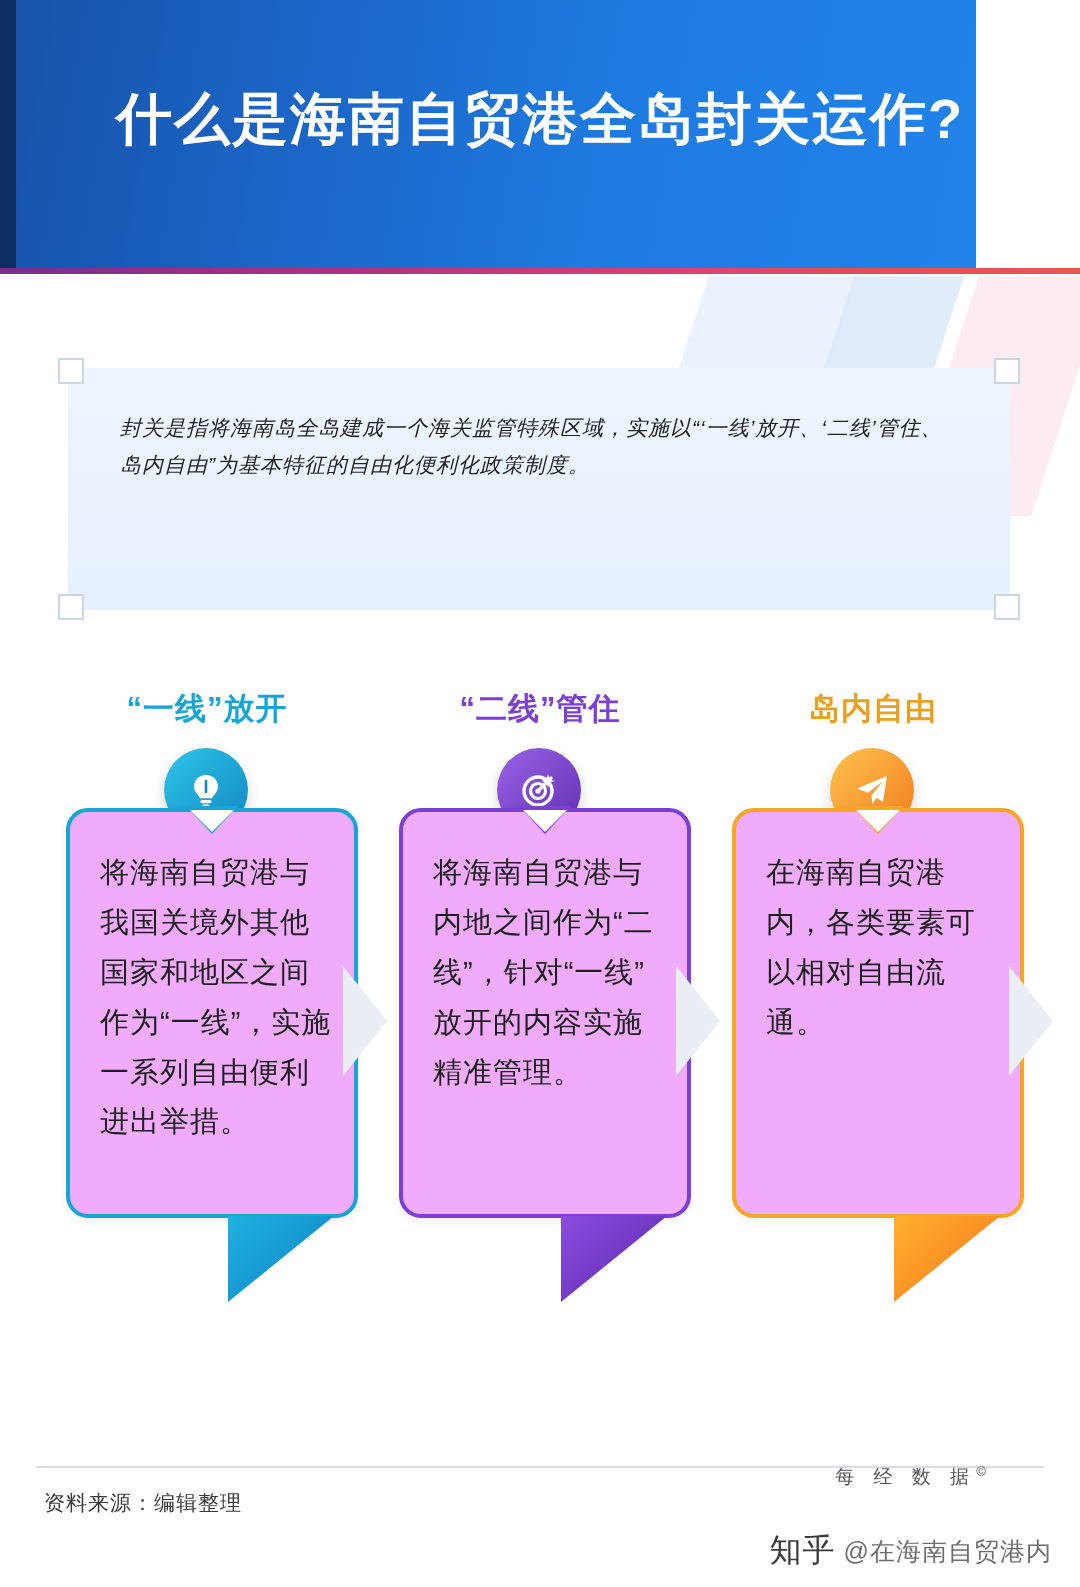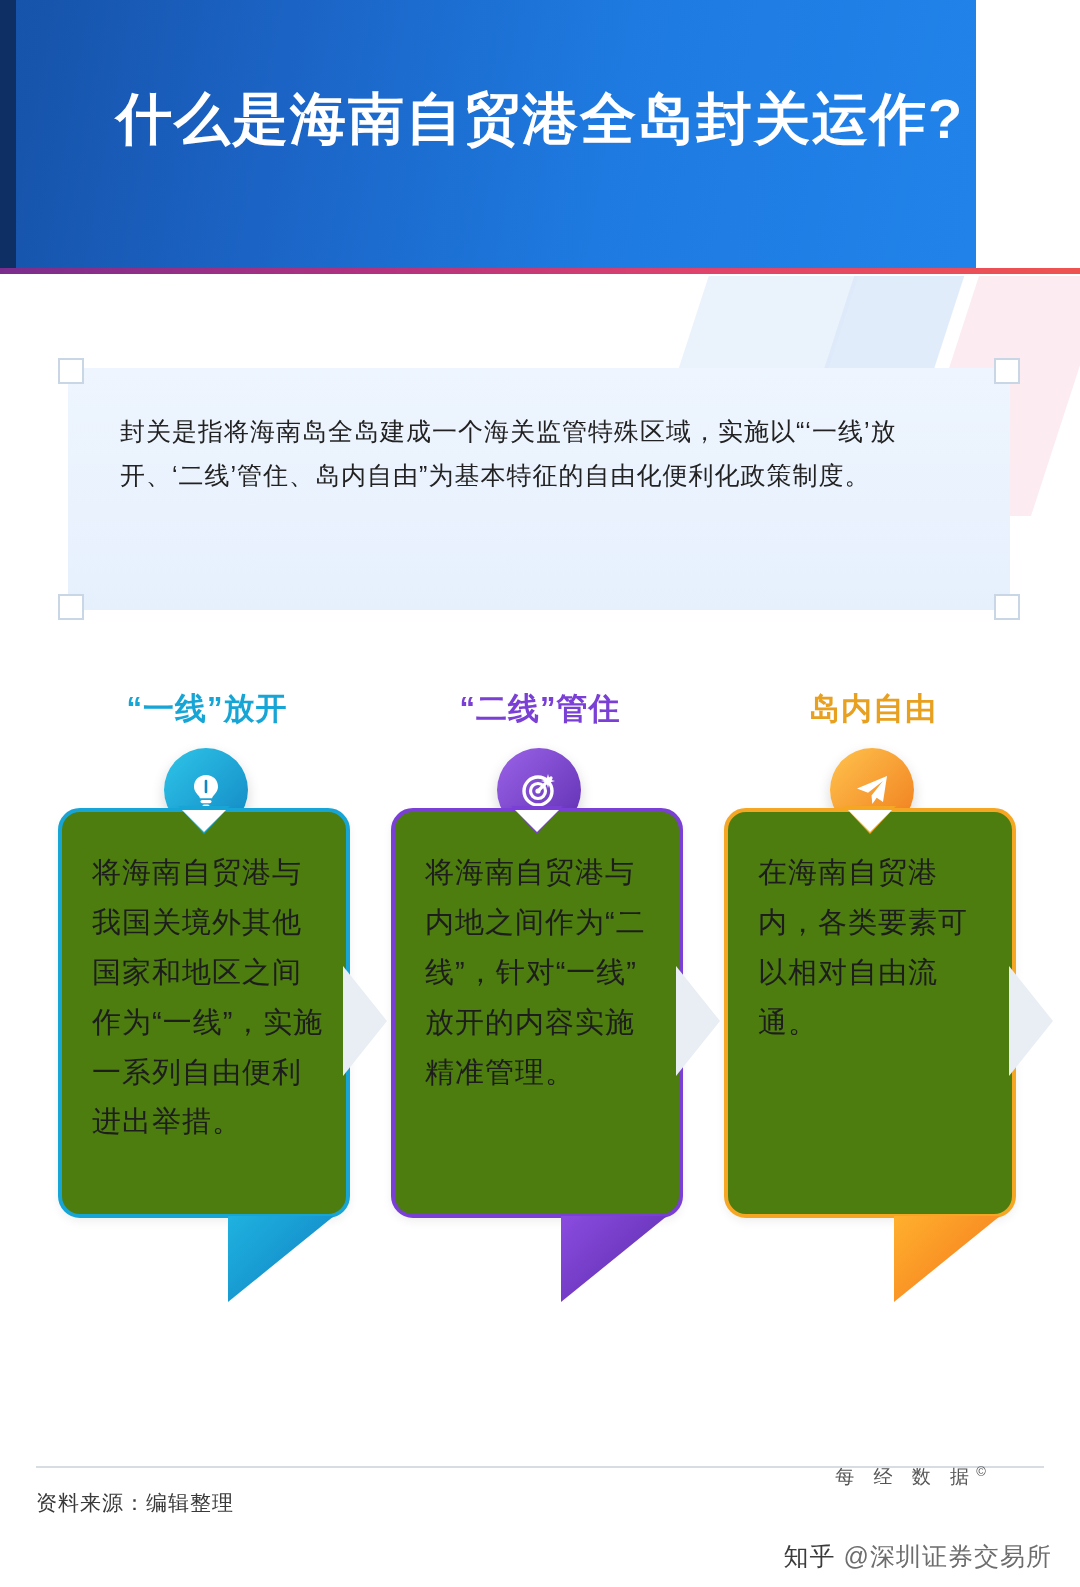--- a/index.html
+++ b/index.html
@@ -95,24 +95,25 @@
     box-sizing: border-box;
   }
   .corner.tl { left: 0; top: 0; }
   .corner.tr { right: 0; top: 0; }
   .corner.bl { left: 0; bottom: 0; }
   .corner.br { right: 0; bottom: 0; }
   .summary-text {
     position: absolute;
     left: 62px; top: 52px;
     width: 840px;
-    font-size: 25px;
+    font-size: 21px;
     line-height: 1.75;
     color: #222222;
     letter-spacing: 1px;
+    font-style: italic;
   }
 
   
   .columns {
     position: absolute;
     left: 0; top: 686px;
     width: 952px;
     height: 660px;
   }
   .col {
@@ -141,24 +142,24 @@
     display: flex;
     align-items: center;
     justify-content: center;
     box-shadow: 0 6px 14px rgba(0,0,0,0.16);
   }
   .icon-badge svg { display: block; }
 
   .bubble {
     position: absolute;
     top: 122px;
-    left: 16px;
+    left: 24px;
     width: 292px;
     height: 410px;
-    background: #4d7c0f;
+    background: #f0abfc;
     border: 4px solid;
     border-radius: 22px;
     box-sizing: border-box;
     box-shadow: 0 4px 10px rgba(0,0,0,0.06);
   }
   .bubble-notch {
     position: absolute;
     top: -2px;
     left: 50%;
     margin-left: -22px;
@@ -207,21 +208,21 @@
 
   
   .footer-rule {
     position: absolute;
     left: 36px; top: 1466px;
     width: 1008px; height: 2px;
     background: #d8dde4;
   }
   .source {
     position: absolute;
-    left: 36px; top: 1489px;
+    left: 44px; top: 1489px;
     font-size: 21px;
     color: #3a3a3a;
     letter-spacing: 1px;
   }
   .brand {
     position: absolute;
     right: 36px; top: 1464px;
     width: 260px;
     text-align: center;
   }
@@ -246,21 +247,21 @@
     position: absolute;
     right: 28px; bottom: 14px;
     font-size: 25px;
     color: #6d6d6d;
     letter-spacing: 1px;
     display: flex;
     align-items: center;
     gap: 8px;
   }
   .wm-logo {
-    font-size: 25px;
+    font-size: 32px;
     color: #3b3b3b;
   }
 </style>
 </head>
 <body>
 
 <div class="header">
   <div class="header-accent"></div>
   <div class="header-title">什么是海南自贸港全岛封关运作?</div>
 </div>
@@ -340,14 +341,14 @@
 
 <div class="footer-rule"></div>
 <div class="source">资料来源：编辑整理</div>
 <div class="brand">
   <div class="brand-cn">
     <span>每 经 数 据</span><span class="brand-sup">©</span>
   </div>
 </div>
 <div class="watermark">
   <span class="wm-logo">知乎</span>
-  <span>@深圳证券交易所</span>
+  <span>@在海南自贸港内</span>
 </div>
 
 </body></html>

